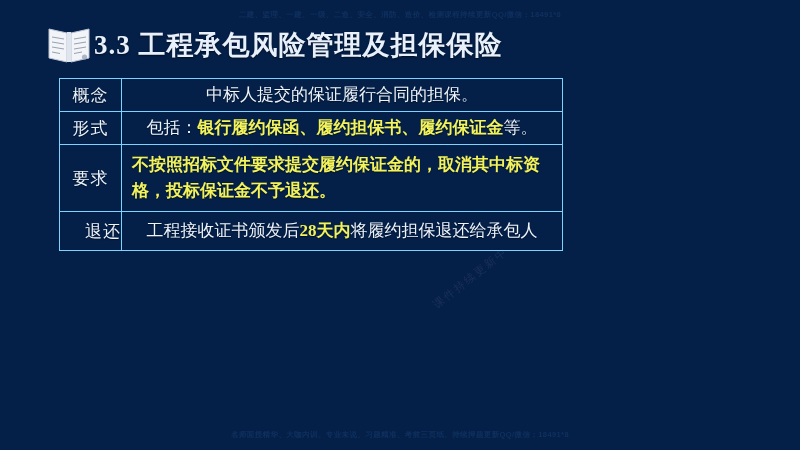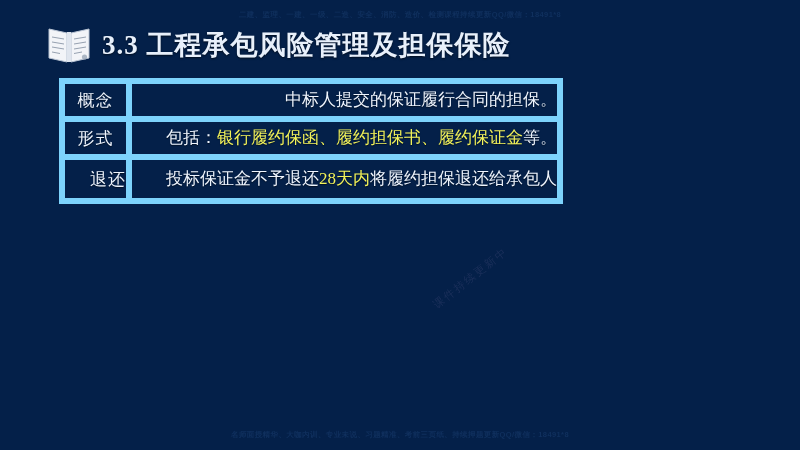--- a/index.html
+++ b/index.html
@@ -45,21 +45,21 @@
   .edge-watermark.top { top: 10px; }
   .edge-watermark.bottom { top: 430px; }
 
   
   .title-row {
     position: absolute;
     left: 46px;
     top: 24px;
     display: flex;
     align-items: center;
-    gap: 10px;
+    gap: 2px;
     text-align: right;
   }
   .book-icon {
     width: 46px;
     height: 42px;
     display: block;
   }
   .title-text {
     color: #e8f0fb;
     font-size: 27px;
@@ -72,44 +72,44 @@
   
   .content-table {
     position: absolute;
     left: 59px;
     top: 78px;
     width: 504px;
     border-collapse: collapse;
     table-layout: fixed;
   }
   .content-table td {
-    border: 6px solid #7dd3fc;
+    border: 1px solid #7dd3fc;
     padding: 0;
     vertical-align: middle;
   }
   .label-cell {
     width: 61px;
     text-align: center;
     color: #eef4fd;
     font-size: 17px;
     letter-spacing: 1px;
     height: 32px;
     text-shadow: 0 1px 1px rgba(0,0,0,0.5);
   }
   .value-cell {
     color: #eef4fd;
     font-size: 17px;
     padding: 2px 8px;
     line-height: 1.55;
     text-shadow: 0 1px 1px rgba(0,0,0,0.5);
   }
-  .value-cell.center { text-align: right; }
+  .value-cell.center { text-align: center; }
   .hl {
     color: #f2f25a;
-    font-weight: normal;
+    font-weight: bold;
   }
   .row-tall .value-cell { padding: 6px 10px; }
   .row-tall .label-cell { height: 66px; }
   .row-last .label-cell { height: 38px; text-align: right; }
 </style>
 </head>
 <body>
 
 <div class="slide">
 
@@ -146,24 +146,30 @@
         <td class="value-cell center">
           <span>中标人提交的保证履行合同的担保。</span>
         </td>
       </tr>
       <tr>
         <td class="label-cell">形式</td>
         <td class="value-cell center">
           <span>包括：</span><span class="hl">银行履约保函、履约担保书、履约保证金</span><span>等。</span>
         </td>
       </tr>
+      <tr class="row-tall">
+        <td class="label-cell">要求</td>
+        <td class="value-cell">
+          <span class="hl">不按照招标文件要求提交履约保证金的，取消其中标资格，投标保证金不予退还。</span>
+        </td>
+      </tr>
       <tr class="row-last">
         <td class="label-cell">退还</td>
         <td class="value-cell center">
-          <span>投标保证金不予退还</span><span class="hl">28天内</span><span>将履约担保退还给承包人</span>
+          <span>工程接收证书颁发后</span><span class="hl">28天内</span><span>将履约担保退还给承包人</span>
         </td>
       </tr>
     </tbody>
   </table>
 
   <div class="edge-watermark bottom">名师面授精华、大咖内训、专业未说、习题精准、考前三页纸、持续押题更新QQ/微信：18491*8</div>
 
 </div>
 
 </body></html>

